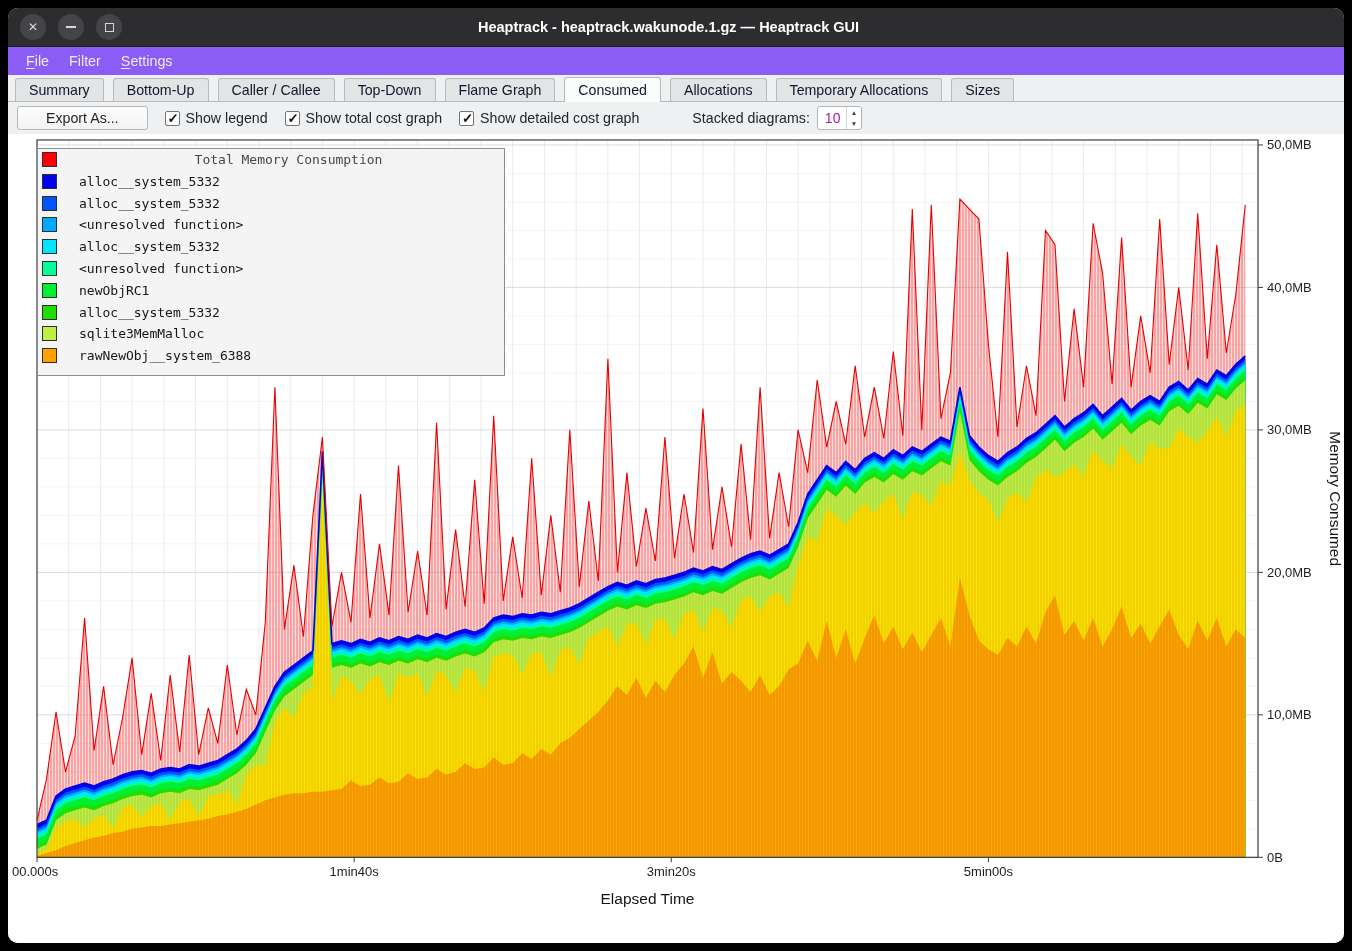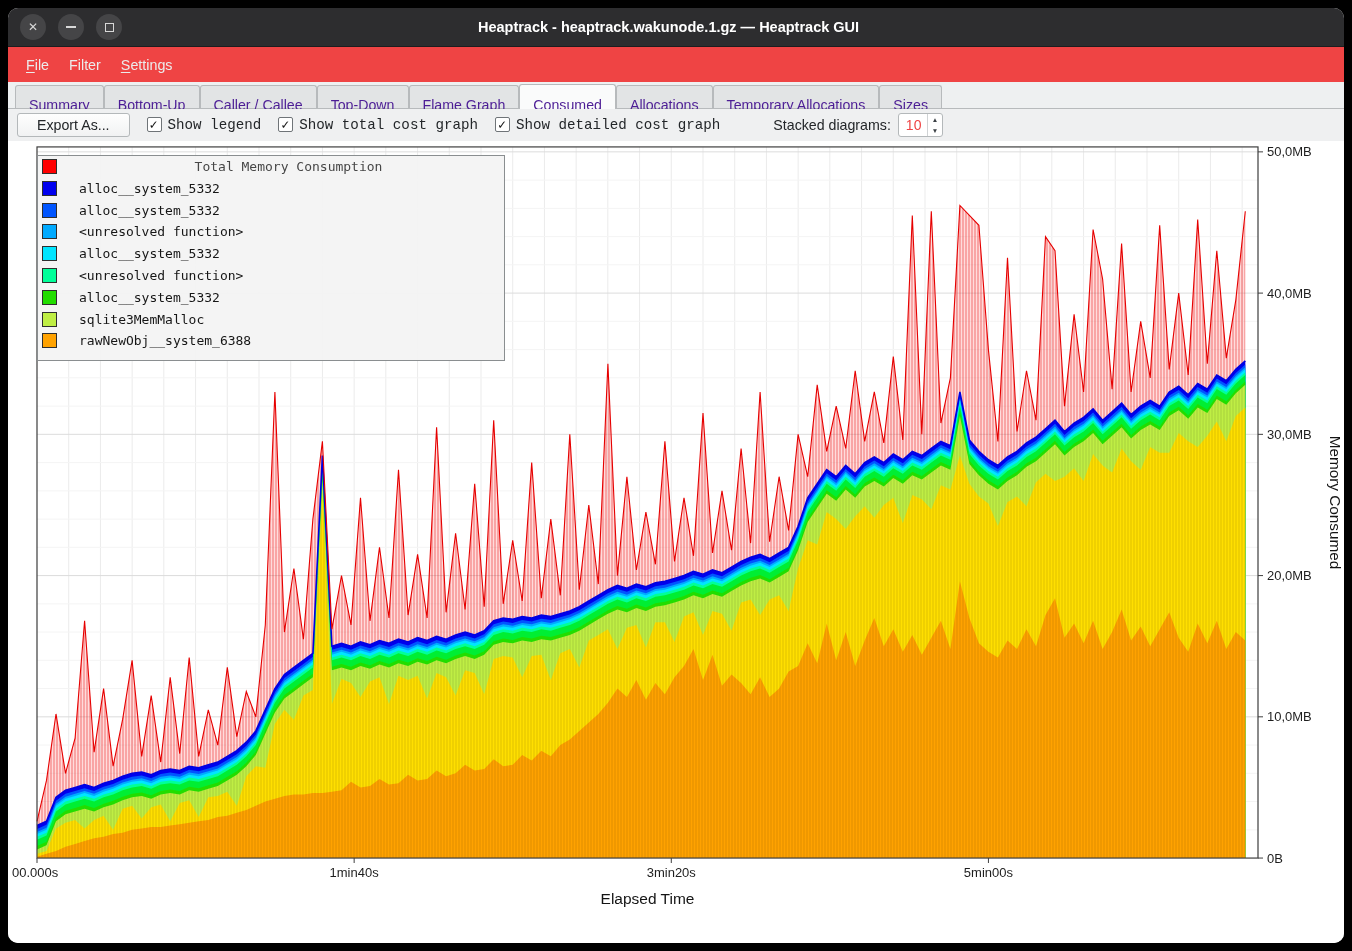--- a/index.html
+++ b/index.html
@@ -10,41 +10,41 @@
   
   .titlebar { position:relative; height:38px; background:#2d2d2f; flex:0 0 auto; }
   .title { position:absolute; left:0; right:15px; top:0; text-align:center; line-height:38px; color:#ffffff; font-size:14.5px; font-weight:700; }
   .winbtns { position:absolute; left:12px; top:6px; display:flex; gap:12px; z-index:2; }
   .winbtn { width:26px; height:26px; border-radius:50%; background:#454547; display:flex; align-items:center; justify-content:center; cursor:default; }
   .winbtn .x { color:#d8d8d8; font-size:12px; line-height:1; }
   .minglyph { width:10px; height:2px; background:#d8d8d8; }
   .maxglyph { width:9px; height:9px; border:1.5px solid #d8d8d8; }
 
   
-  .menubar { height:36px; background:#ef4444; border-top:1px solid #1d1d1f; display:flex; align-items:center; padding-left:8px; flex:0 0 auto; }
+  .menubar { height:29px; background:#8b5cf6; border-top:1px solid #1d1d1f; display:flex; align-items:center; padding-left:8px; flex:0 0 auto; }
   .menuitem { color:#ececec; font-size:14.3px; padding:2px 10px; }
   .menuitem u { text-underline-offset:2px; }
 
   
   .tabstrip { height:27px; background:#eef0f1; border-bottom:1px solid #b7babc; display:flex; align-items:flex-end; padding-left:7px; flex:0 0 auto; }
-  .tab { height:23px; line-height:22px; padding:8px 13px; margin-right:0; font-size:14.2px; color:#4c1d95;
+  .tab { height:23px; line-height:22px; padding:0 13px; margin-right:9px; font-size:14.2px; color:#0f172a;
          background:#e2e4e5; border:1px solid #b7babc; border-bottom:none; border-radius:3px 3px 0 0; }
   .tab.active { background:#fafbfb; height:25px; line-height:24px; margin-bottom:-1px; }
 
   
   .toolbar { height:32px; display:flex; align-items:center; gap:17px; padding:0 9px; background:#eff0f1; font-size:14.2px; color:#232629; flex:0 0 auto; }
-  .btn { font-family:inherit; font-size:14.2px; color:#232629; height:24px; padding:0 19px; border:1px solid #b4b8ba; border-radius:3px;
+  .btn { font-family:inherit; font-size:14.2px; color:#232629; height:24px; padding:0 28px; border:1px solid #b4b8ba; border-radius:3px;
          background:linear-gradient(#fefefe,#f1f2f3); }
   #checkboxes { display:flex; gap:17px; align-items:center; }
-  .cb { display:inline-flex; gap:6px;font-family:Liberation Mono, monospace; }
+  .cb { display:inline-flex; align-items:center; gap:6px; }
   .box { position:relative; width:15px; height:15px; border:1px solid #6f7478; border-radius:2px; background:#fff; }
   .box.checked::after { content:"✓"; position:absolute; left:2px; top:-2px; font-size:13.5px; font-weight:bold; color:#141414; }
   .spinwrap { display:inline-flex; align-items:center; gap:7px;margin-left:36px; }
   .spin { display:inline-flex; width:45px; height:24px; border:1px solid #b4b8ba; border-radius:3px; background:#fff; overflow:hidden; }
-  .spinval { flex:1; padding:3px 0 0 7px; font-size:14px; color:#ef4444; }
+  .spinval { flex:1; padding:3px 0 0 7px; font-size:14px; color:#a21caf; }
   .spinbtns { display:flex; flex-direction:column; width:15px; border-left:1px solid #d0d3d5; }
   .sb { flex:1; display:flex; align-items:center; justify-content:center; font-size:6.5px; color:#3b4045; }
 
   
   .chart { flex:1; position:relative; background:#ffffff; }
   .chart svg { position:absolute; inset:0; width:100%; height:100%; }
 
   
   .legend { position:absolute; left:29px; top:14px; width:468px; background:rgba(243,243,243,0.95);
             border:1px solid #8a8e90; padding:3px 6px 5px 4px; font-family:"DejaVu Sans Mono", monospace; font-size:13px; }
@@ -259,20 +259,24 @@
           </div>
           <div class="lrow">
             <span class="sw" style="background: rgb(0, 229, 255);"></span>
             <span class="ltext">alloc__system_5332</span>
           </div>
           <div class="lrow">
             <span class="sw" style="background: rgb(0, 255, 153);"></span>
             <span class="ltext">&lt;unresolved function&gt;</span>
           </div>
           <div class="lrow">
+            <span class="sw" style="background: rgb(0, 238, 51);"></span>
+            <span class="ltext">newObjRC1</span>
+          </div>
+          <div class="lrow">
             <span class="sw" style="background: rgb(34, 221, 0);"></span>
             <span class="ltext">alloc__system_5332</span>
           </div>
           <div class="lrow">
             <span class="sw" style="background: rgb(191, 238, 68);"></span>
             <span class="ltext">sqlite3MemMalloc</span>
           </div>
           <div class="lrow">
             <span class="sw" style="background: rgb(255, 162, 0);"></span>
             <span class="ltext">rawNewObj__system_6388</span>

